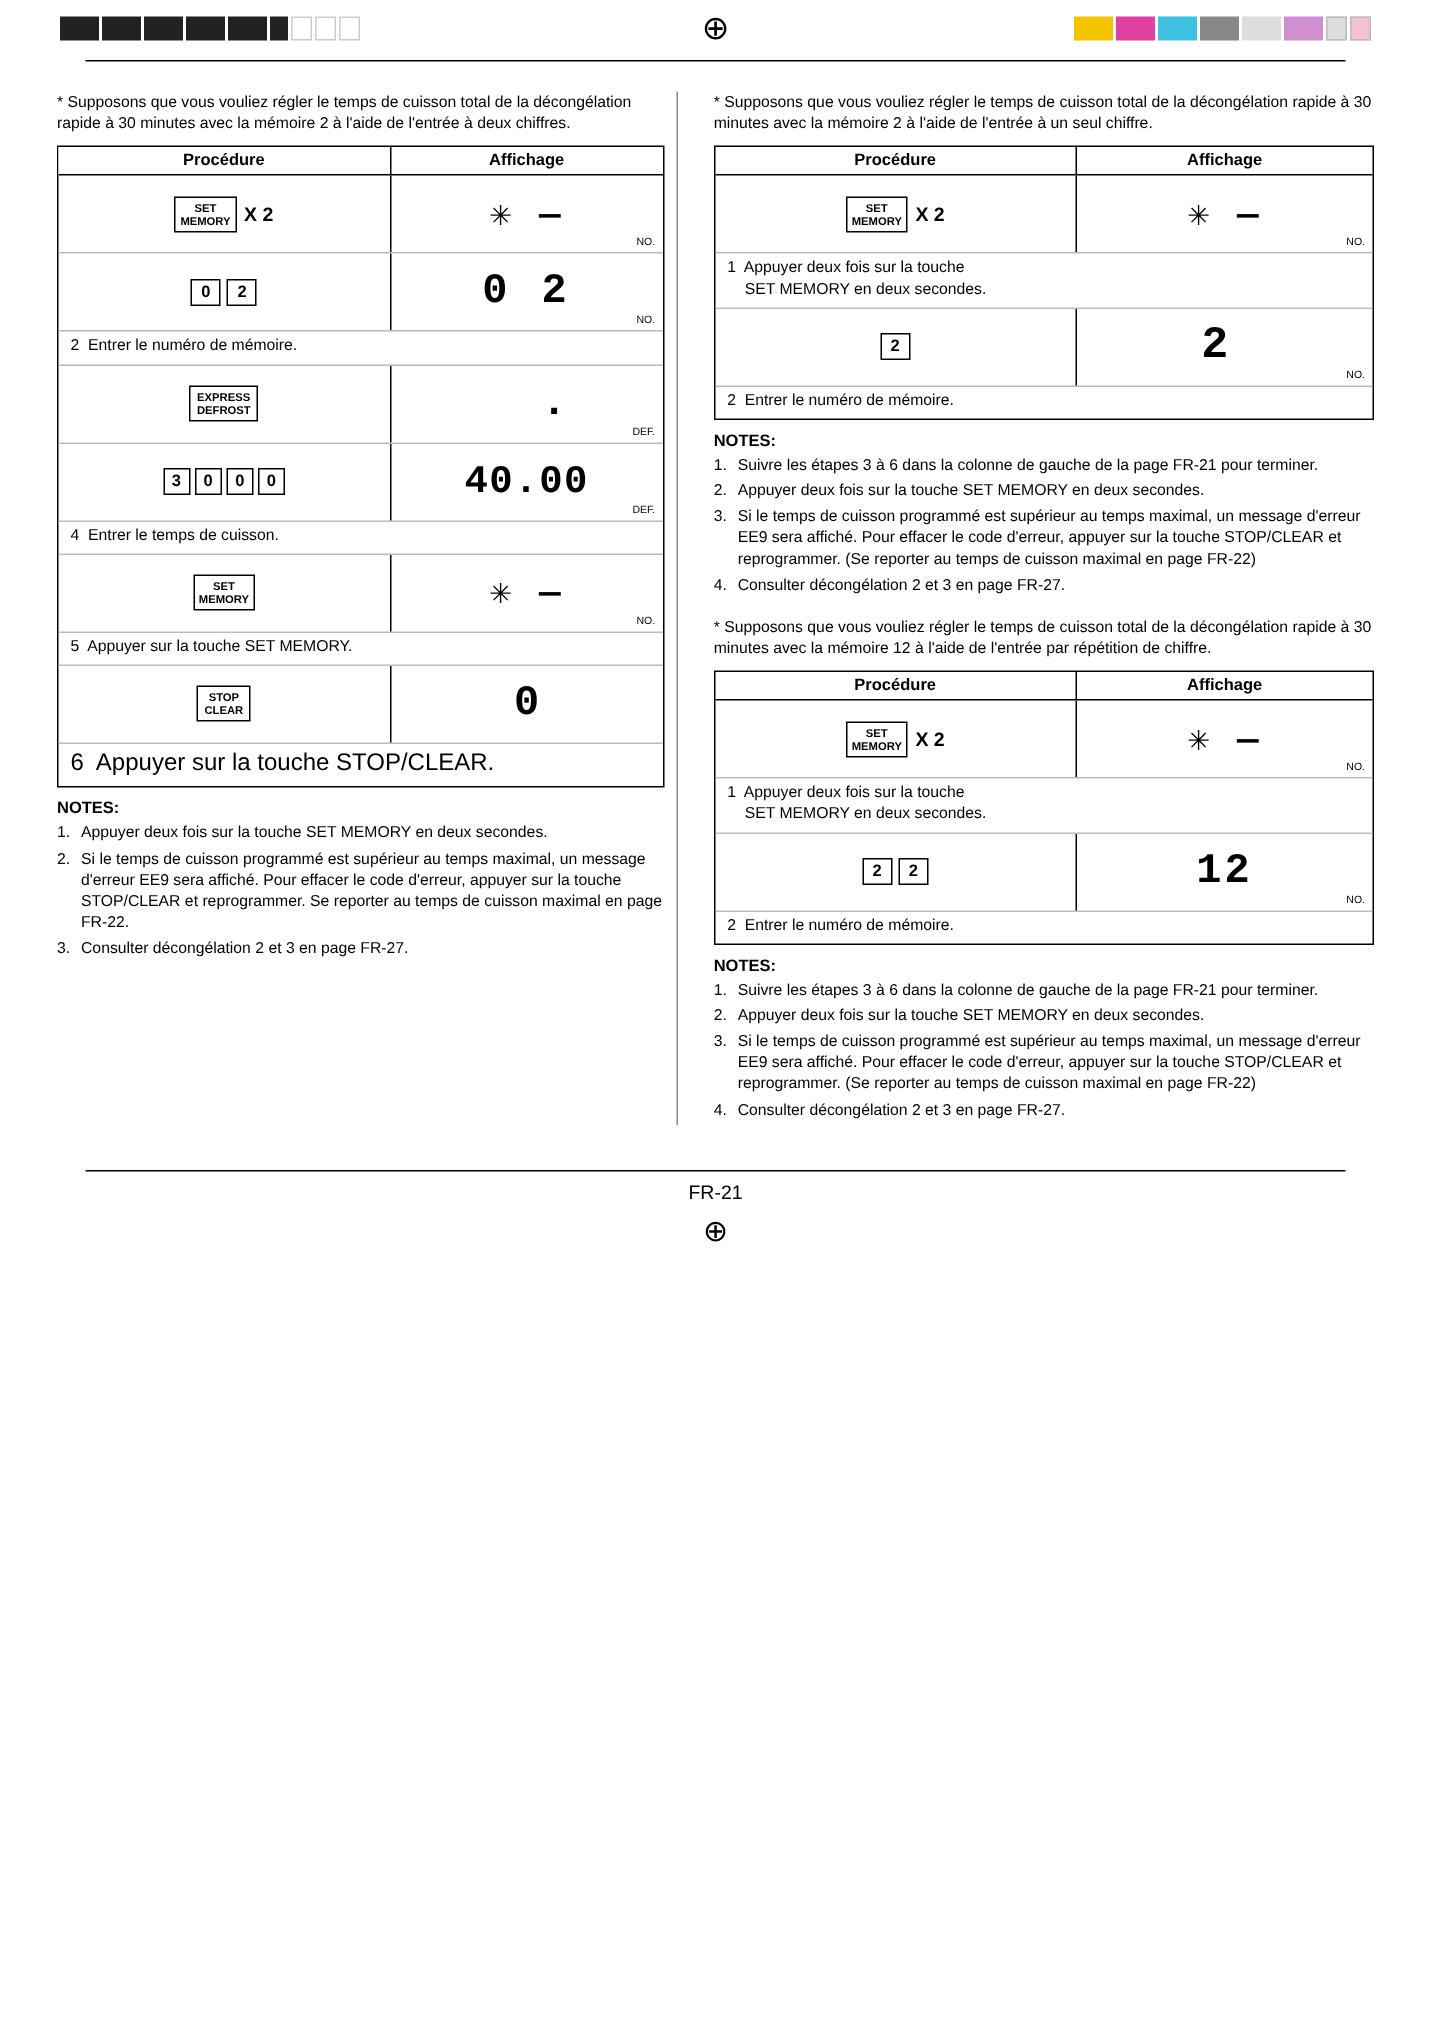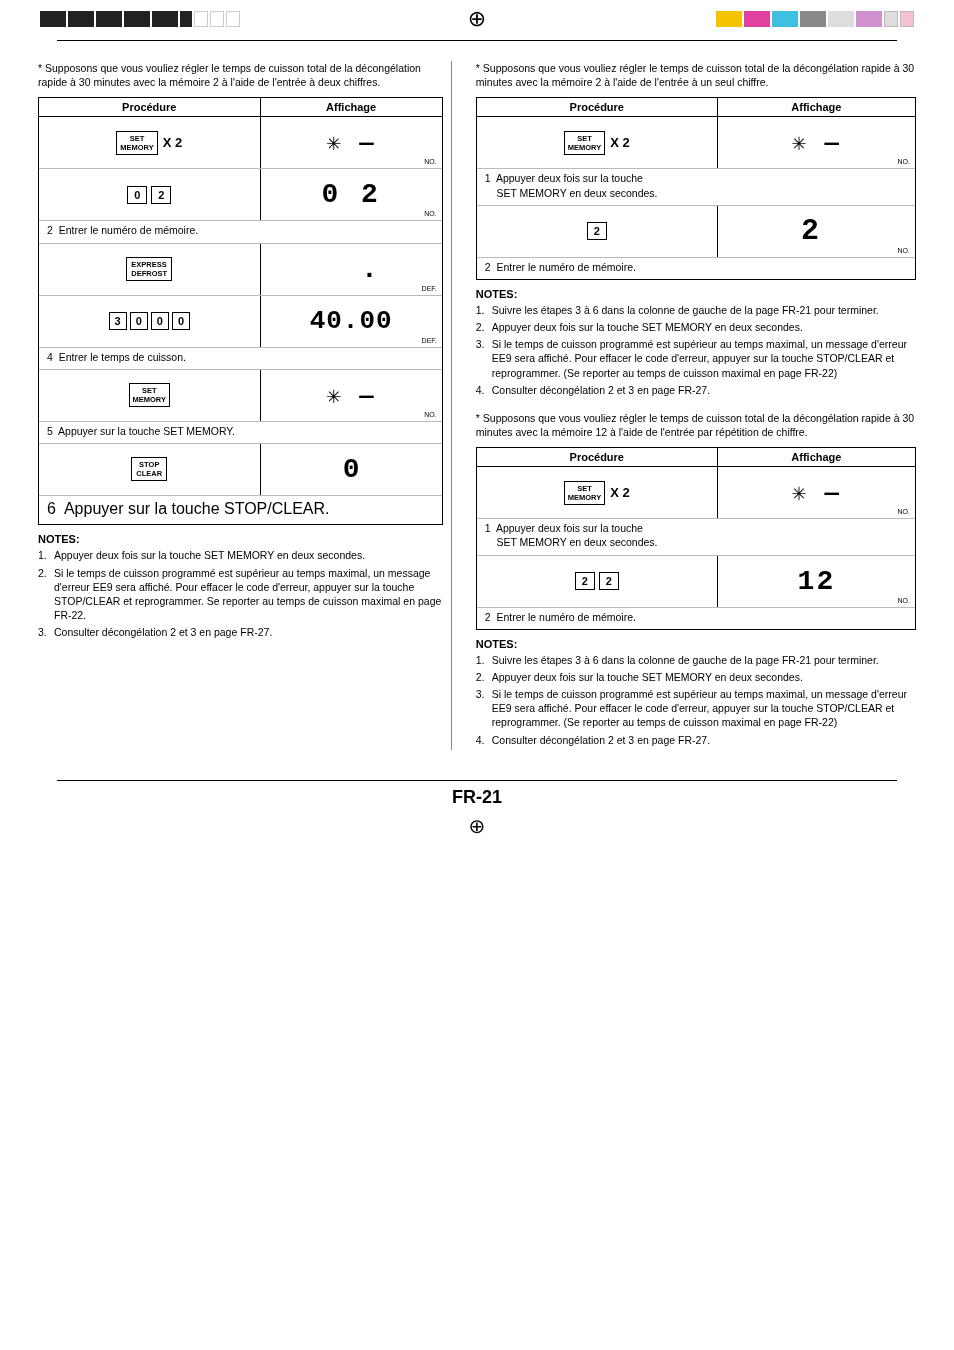--- a/index.html
+++ b/index.html
@@ -265,15 +265,15 @@
           <li style="padding-left:16px; position:relative; margin-bottom:3px;"><span style="position:absolute;left:0;">4.</span> Consulter décongélation 2 et 3 en page FR-27.</li>
         </ol>
       </div>
     </div>
 
   </div>
 </div>
 
 <div style="text-align:center; margin-top:30px; padding-bottom:8px;">
   <div style="width:88%; margin: 0 auto; border-top:1px solid #000; margin-bottom:6px;"></div>
-  <div style="font-size:18px; font-weight:bold; margin-bottom:6px;">FR-21</div>
+  <div style="font-size:13px; font-weight:normal; margin-bottom:6px;">FR-21</div>
   <div style="font-size:20px;">⊕</div>
 </div>
 
 </body></html>

